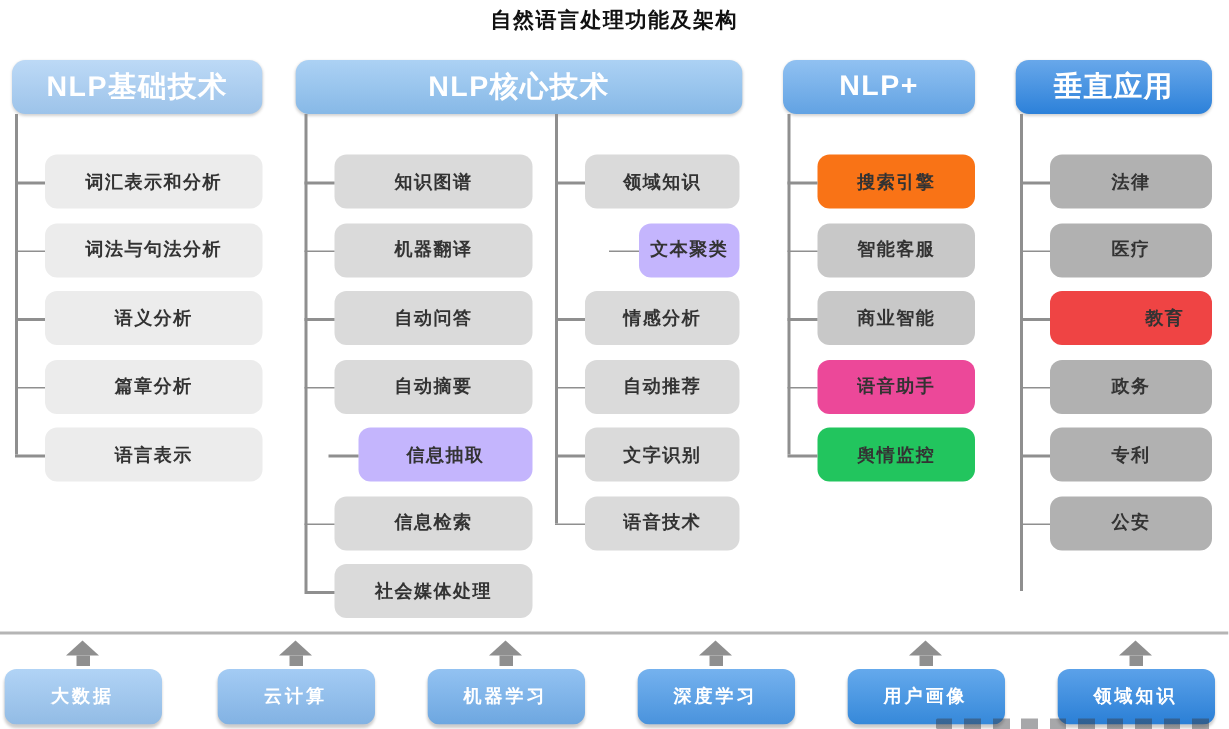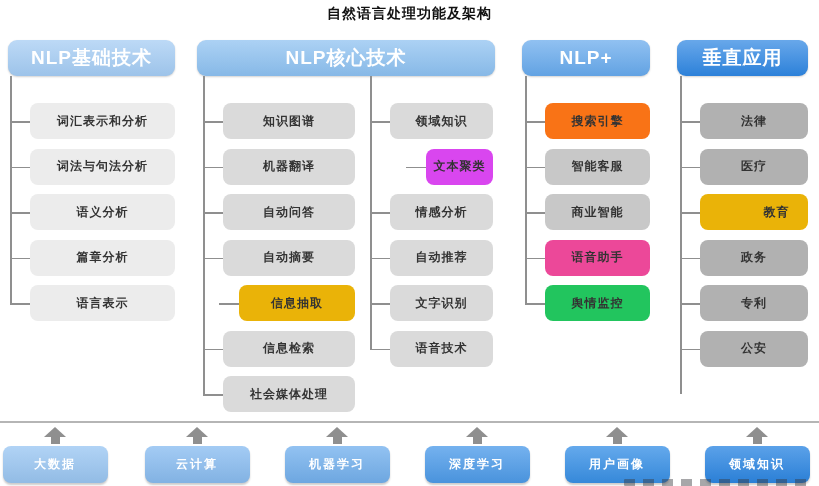--- a/index.html
+++ b/index.html
@@ -67,27 +67,27 @@
     <div class="col" style="left: 197px; width: 298px;">
       <div class="col-header" style="background-color: rgb(140, 192, 240);">NLP核心技术</div>
       <div class="trunk" style="left: 6px; height: 318px;"></div>
       <div class="trunk" style="left: 173px; height: 272.5px;"></div>
       <div class="lists">
         <div class="sublist" style="margin-left: 26px; width: 132px;">
           <div class="node" style="background-color: rgb(218, 218, 218);">知识图谱</div>
           <div class="node" style="background-color: rgb(218, 218, 218);">机器翻译</div>
           <div class="node" style="background-color: rgb(218, 218, 218);">自动问答</div>
           <div class="node" style="background-color: rgb(218, 218, 218);">自动摘要</div>
-          <div class="node" style="background-color: #eab308; margin-left: 16px;">信息抽取</div>
+          <div class="node" style="background-color: #c4b5fd; margin-left: 16px;">信息抽取</div>
           <div class="node" style="background-color: rgb(218, 218, 218);">信息检索</div>
           <div class="node" style="background-color: rgb(218, 218, 218);">社会媒体处理</div>
         </div>
         <div class="sublist" style="margin-left: 35px; width: 103px;">
           <div class="node" style="background-color: rgb(218, 218, 218);">领域知识</div>
-          <div class="node" style="background-color: #d946ef; margin-left: 36px;">文本聚类</div>
+          <div class="node" style="background-color: #c4b5fd; margin-left: 36px;">文本聚类</div>
           <div class="node" style="background-color: rgb(218, 218, 218);">情感分析</div>
           <div class="node" style="background-color: rgb(218, 218, 218);">自动推荐</div>
           <div class="node" style="background-color: rgb(218, 218, 218);">文字识别</div>
           <div class="node" style="background-color: rgb(218, 218, 218);">语音技术</div>
         </div>
       </div>
     </div>
     <div class="col" style="left: 522px; width: 128px;">
       <div class="col-header" style="background-color: rgb(102, 169, 236);">NLP+</div>
       <div class="trunk" style="left: 3px; height: 227px;"></div>
@@ -101,21 +101,21 @@
         </div>
       </div>
     </div>
     <div class="col" style="left: 677px; width: 131px;">
       <div class="col-header" style="background-color: rgb(46, 134, 226);">垂直应用</div>
       <div class="trunk" style="left: 3px; height: 318px;"></div>
       <div class="lists">
         <div class="sublist" style="margin-left: 23px; width: 108px;">
           <div class="node" style="background-color: rgb(177, 177, 177);">法律</div>
           <div class="node" style="background-color: rgb(177, 177, 177);">医疗</div>
-          <div class="node" style="background-color: #eab308; padding-left: 45px;">教育</div>
+          <div class="node" style="background-color: #ef4444; padding-left: 45px;">教育</div>
           <div class="node" style="background-color: rgb(177, 177, 177);">政务</div>
           <div class="node" style="background-color: rgb(177, 177, 177);">专利</div>
           <div class="node" style="background-color: rgb(177, 177, 177);">公安</div>
         </div>
       </div>
     </div>
   </div>
 
 <div class="divider"></div>
 

